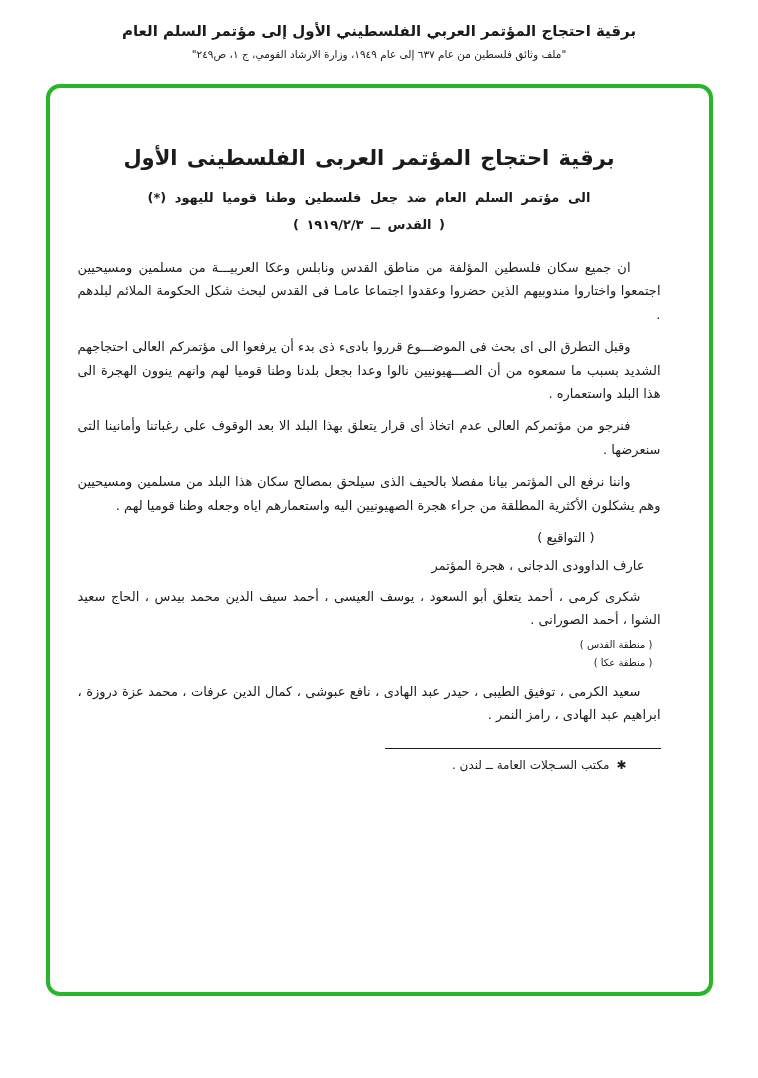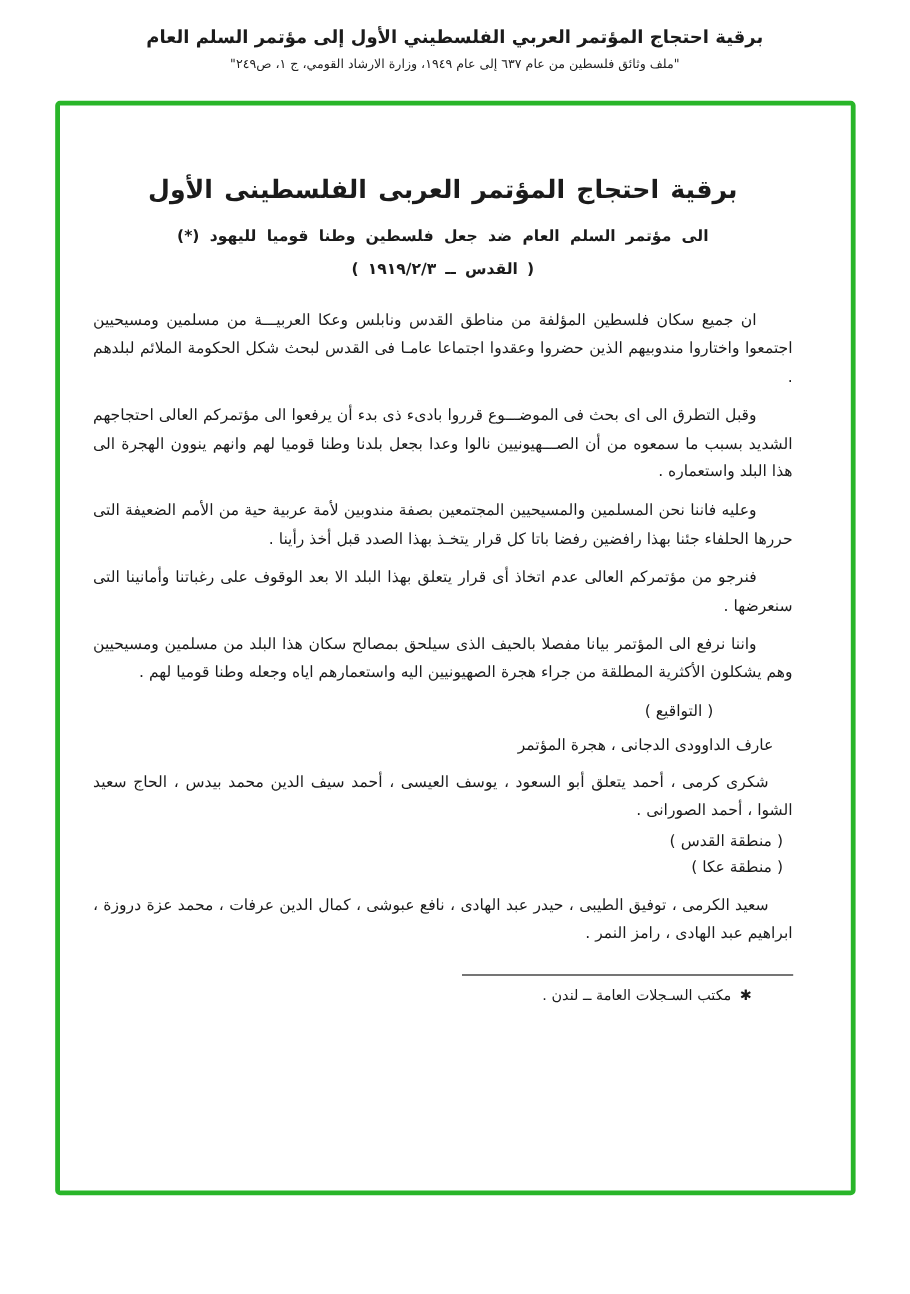--- a/index.html
+++ b/index.html
@@ -21,21 +21,21 @@
     font-size: 10.5px;
     margin-top: 8px;
     direction: rtl;
     color: #222;
   }
   .frame {
     width: 667px;
     min-height: 912px;
     margin: 24px auto 20px;
     border: 4px solid #29b529;
-    border-radius: 4px;
+    border-radius: 14px;
     padding: 46px 48px 60px 28px;
     background: #ffffff;
   }
   .doc { direction: rtl; }
   .doc-title {
     font-size: 21px;
     font-weight: bold;
     text-align: center;
     margin-top: 12px;
     word-spacing: 2px;
@@ -73,21 +73,21 @@
     text-indent: 16px;
   }
   .sig-names {
     font-size: 13px;
     line-height: 1.8;
     text-align: justify;
     text-indent: 20px;
     margin-top: 12px;
   }
   .region {
-    font-size: 13px;
+    font-size: 10px;
     margin-top: 7px;
     padding-right: 8px;
   }
   .footnote-rule {
     width: 276px;
     border-top: 1.5px solid #1b1b1b;
     margin: 22px 0 0 auto; 
     margin-right: 0;
   }
   .footnote {
@@ -113,21 +113,20 @@
 
   <div class="frame">
     <div class="doc">
 
       <h1 class="doc-title">برقية احتجاج المؤتمر العربى الفلسطينى الأول</h1>
       <div class="doc-subtitle">الى مؤتمر السلم العام ضد جعل فلسطين وطنا قوميا لليهود (*)</div>
       <div class="doc-dateline">( القدس ــ ١٩١٩/٢/٣ )</div>
 
       <p class="para first">ان جميع سكان فلسطين المؤلفة من مناطق القدس ونابلس وعكا العربيـــة من مسلمين ومسيحيين اجتمعوا واختاروا مندوبيهم الذين حضروا وعقدوا اجتماعا عامـا فى القدس لبحث شكل الحكومة الملائم لبلدهم .</p>
       <p class="para">وقبل التطرق الى اى بحث فى الموضـــوع قرروا بادىء ذى بدء أن يرفعوا الى مؤتمركم العالى احتجاجهم الشديد بسبب ما سمعوه من أن الصـــهيونيين نالوا وعدا بجعل بلدنا وطنا قوميا لهم وانهم ينوون الهجرة الى هذا البلد واستعماره .</p>
-      <p class="para">وعليه فاننا نحن المسلمين والمسيحيين المجتمعين بصفة مندوبين لأمة عربية حية من الأمم الضعيفة التى حررها الحلفاء جئنا بهذا رافضين رفضا باتا كل قرار يتخـذ بهذا الصدد قبل أخذ رأينا .</p>
       <p class="para">فنرجو من مؤتمركم العالى عدم اتخاذ أى قرار يتعلق بهذا البلد الا بعد الوقوف على رغباتنا وأمانينا التى سنعرضها .</p>
       <p class="para">واننا نرفع الى المؤتمر بيانا مفصلا بالحيف الذى سيلحق بمصالح سكان هذا البلد من مسلمين ومسيحيين وهم يشكلون الأكثرية المطلقة من جراء هجرة الصهيونيين اليه واستعمارهم اياه وجعله وطنا قوميا لهم .</p>
 
       <div class="sig-label">( التواقيع )</div>
 
       <p class="sig-line">عارف الداوودى الدجانى ، هجرة المؤتمر</p>
 
       <p class="sig-names">شكرى كرمى ، أحمد يتعلق أبو السعود ، يوسف العيسى ، أحمد سيف الدين محمد بيدس ، الحاج سعيد الشوا ، أحمد الصورانى .</p>
       <div class="region">( منطقة القدس )</div>
 

